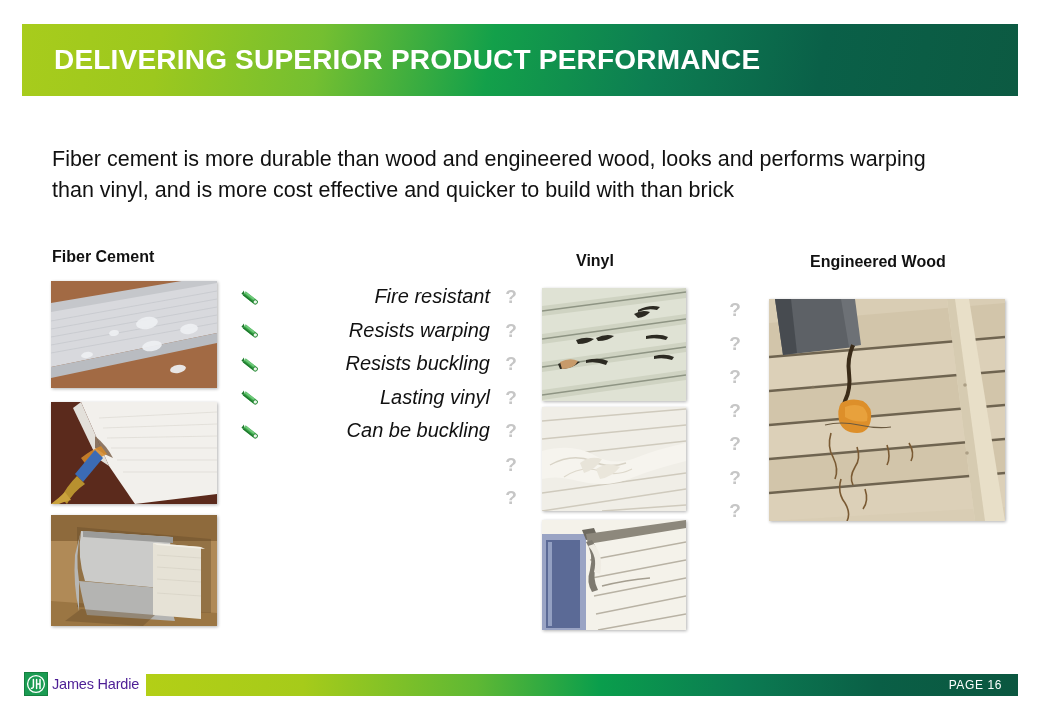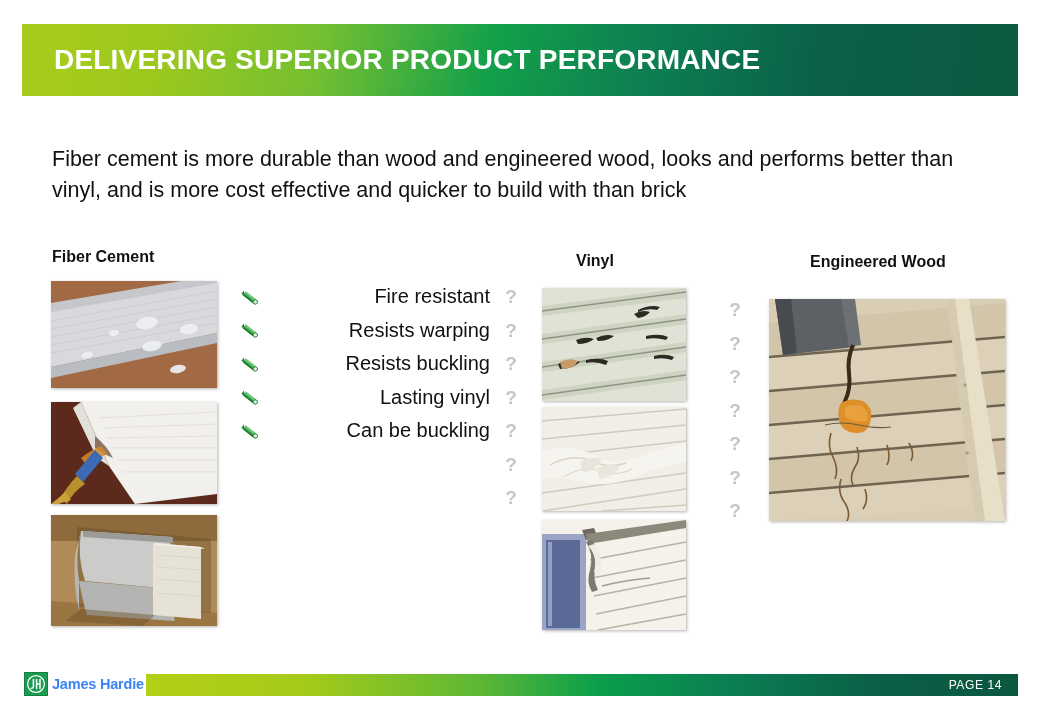--- a/index.html
+++ b/index.html
@@ -108,20 +108,21 @@
   }
   .feature-icon svg { display: block; width: 100%; height: 100%; }
   .feature-label {
     width: 100%;
     text-align: right;
     padding-right: 6px;
     box-sizing: border-box;
     font-size: 20px;
     color: #111111;
     white-space: nowrap;
+    font-style: italic;
   }
 
   
   .qmark-col { position: absolute; }
   #qmark-col-vinyl      { left: 503px; top: 280px; }
   #qmark-col-engineered { left: 727px; top: 293px; }
   .qmark {
     height: 33.5px;
     line-height: 33.5px;
     font-size: 19px;
@@ -146,22 +147,22 @@
     border: 1px solid #15803f;
     box-sizing: border-box;
     display: flex;
     align-items: center;
     justify-content: center;
     margin-right: 4px;
   }
   #logo-mark svg { display: block; }
   #logo-wordmark {
     font-size: 14.5px;
-    font-weight: bold;
-    color: #3b82f6;
+    font-weight: normal;
+    color: #4c1d95;
     letter-spacing: -0.2px;
   }
   #footer-bar {
     position: absolute;
     left: 146px;
     top: 674px;
     width: 872px;
     height: 22px;
     background: linear-gradient(90deg,
                 #b3cf16 0%,
@@ -183,21 +184,21 @@
     white-space: nowrap;
   }
 </style>
 </head>
 <body>
 
 <div id="header-banner">
   <div id="header-title">DELIVERING SUPERIOR PRODUCT PERFORMANCE</div>
 </div>
 
-<div id="intro-text">Fiber cement is more durable than wood and engineered wood, looks and performs better than vinyl, and is more cost effective and quicker to build with than brick</div>
+<div id="intro-text">Fiber cement is more durable than wood and engineered wood, looks and performs warping than vinyl, and is more cost effective and quicker to build with than brick</div>
 
 <div class="col-heading" id="heading-fiber-cement">Fiber Cement</div>
 <div class="col-heading" id="heading-vinyl">Vinyl</div>
 <div class="col-heading" id="heading-engineered">Engineered Wood</div>
 
 <div class="photo" id="photo-fc-water">
   <svg viewBox="0 0 166 107" preserveAspectRatio="none">
     <rect width="166" height="107" fill="#9c6440"></rect>
     <rect width="166" height="107" fill="#a87048" opacity="0.5"></rect>
     <g>
@@ -485,14 +486,14 @@
     <svg width="20" height="20" viewBox="0 0 20 20">
       <circle cx="10" cy="10" r="8.4" fill="none" stroke="#ffffff" stroke-width="1.3"></circle>
       <path d="M7.4 5.6 L7.4 12.2 Q7.4 14.4 5.4 14.2" stroke="#ffffff" stroke-width="1.5" fill="none" stroke-linecap="round"></path>
       <path d="M10.6 5.6 L10.6 14.4 M10.6 10 L14 10 M14 5.6 L14 14.4" stroke="#ffffff" stroke-width="1.5" fill="none" stroke-linecap="round"></path>
     </svg>
   </span>
   <span id="logo-wordmark">James Hardie</span>
 </div>
 
 <div id="footer-bar">
-  <span id="page-label">PAGE  14</span>
+  <span id="page-label">PAGE  16</span>
 </div>
 
 </body></html>

